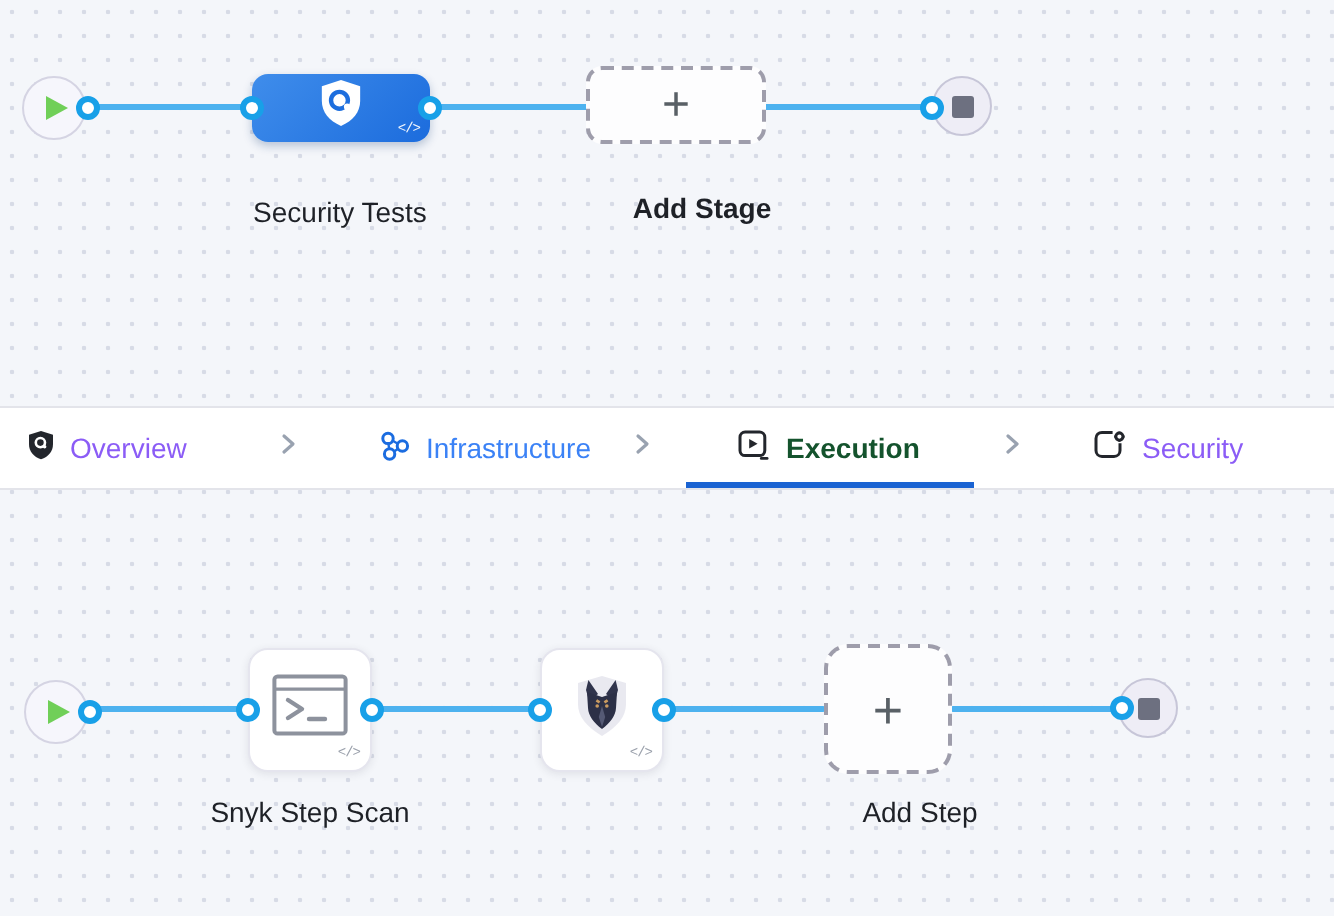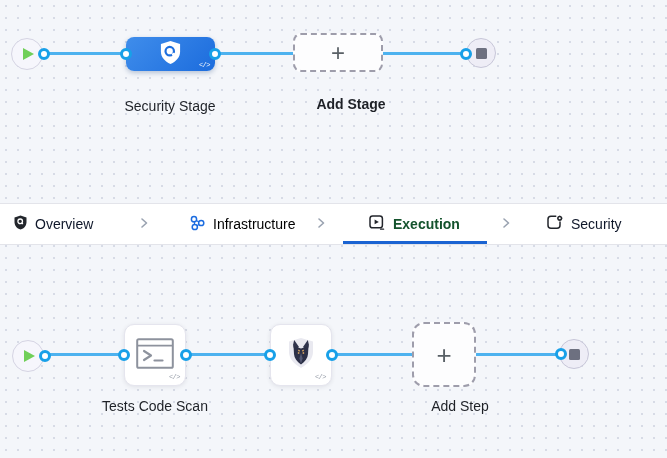--- a/index.html
+++ b/index.html
@@ -30,22 +30,22 @@
         display:flex;align-items:center;justify-content:center;color:#596066;cursor:pointer;}
   .plus{font-size:26px;font-weight:300;line-height:1;}
   .plus.sm{font-size:24px;}
   .step-card{position:absolute;width:62px;height:62px;box-sizing:border-box;background:#fff;
         border:1px solid #e5e5ee;border-radius:10px;box-shadow:0 1px 4px rgba(40,41,61,.10);
         display:flex;align-items:center;justify-content:center;cursor:pointer;}
   .graph-label{position:absolute;text-align:center;font-size:14px;line-height:22px;color:#1e2127;font-weight:500;}
   .tabbar{position:absolute;left:0;top:203px;width:667px;height:42px;box-sizing:border-box;background:#fff;
         border-top:1px solid #e3e4ea;border-bottom:1px solid #e3e4ea;}
   .tab{position:absolute;top:0;height:100%;display:flex;align-items:center;gap:8px;font-size:14px;
-        color:#0f172a;cursor:pointer;white-space:nowrap;}
-  .tab.infra{color:#000000;}
+        color:#8b5cf6;cursor:pointer;white-space:nowrap;}
+  .tab.infra{color:#3b82f6;}
   .tab.active{font-weight:700;color:#14532d;}
   .chev{position:absolute;top:50%;transform:translateY(-50%);}
   .tab-underline{position:absolute;left:343px;bottom:0;width:144px;height:3px;background:#1a63d2;}
 </style>
 </head>
 <body>
 
 <div class="page">
 
   <div class="canvas">
@@ -75,21 +75,21 @@
 
     <div class="endpoint stop" style="left:466px;top:38px;">
       <span class="stop-sq"></span>
     </div>
 
     <div class="port" style="left:38px;top:48px;"></div>
     <div class="port" style="left:120px;top:48px;"></div>
     <div class="port" style="left:209px;top:48px;"></div>
     <div class="port" style="left:460px;top:48px;"></div>
 
-    <div class="graph-label" style="left:100px;top:95px;width:140px;">Security Stage</div>
+    <div class="graph-label" style="left:100px;top:95px;width:140px;">Security Tests</div>
     <div class="graph-label" style="left:306px;top:93px;width:90px;font-weight:700;">Add Stage</div>
   </div>
 
   <div class="tabbar">
 
     <div class="tab" style="left:14px;">
       <span>
         <svg width="13" height="15" viewBox="0 0 13 15">
           <path d="M6.5 .5 L12.5 2.4 V7 C12.5 10.8 10.2 13.4 6.5 14.6 C2.8 13.4 .5 10.8 .5 7 V2.4 Z" fill="#23262c"></path>
           <circle cx="6.2" cy="6.3" r="2.3" fill="none" stroke="#ffffff" stroke-width="1.3"></circle>
@@ -201,17 +201,17 @@
       <span class="stop-sq"></span>
     </div>
 
     <div class="port" style="left:39px;top:350px;"></div>
     <div class="port" style="left:118px;top:349px;"></div>
     <div class="port" style="left:180px;top:349px;"></div>
     <div class="port" style="left:264px;top:349px;"></div>
     <div class="port" style="left:326px;top:349px;"></div>
     <div class="port" style="left:555px;top:348px;"></div>
 
-    <div class="graph-label" style="left:85px;top:395px;width:140px;">Tests Code Scan</div>
+    <div class="graph-label" style="left:85px;top:395px;width:140px;">Snyk Step Scan</div>
     <div class="graph-label" style="left:420px;top:395px;width:80px;font-weight:400;">Add Step</div>
   </div>
 
 </div>
 
 </body></html>

